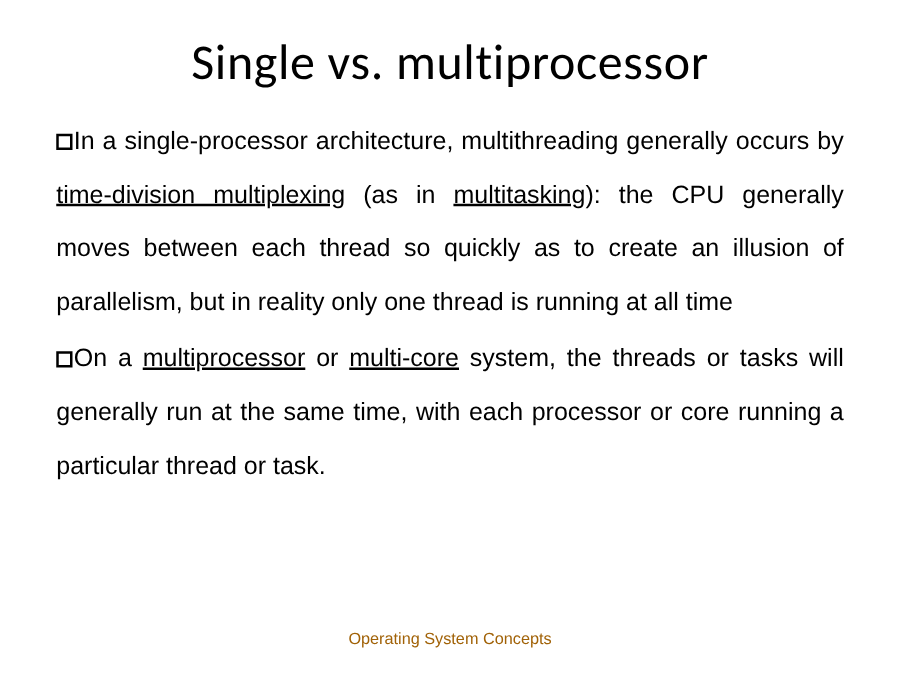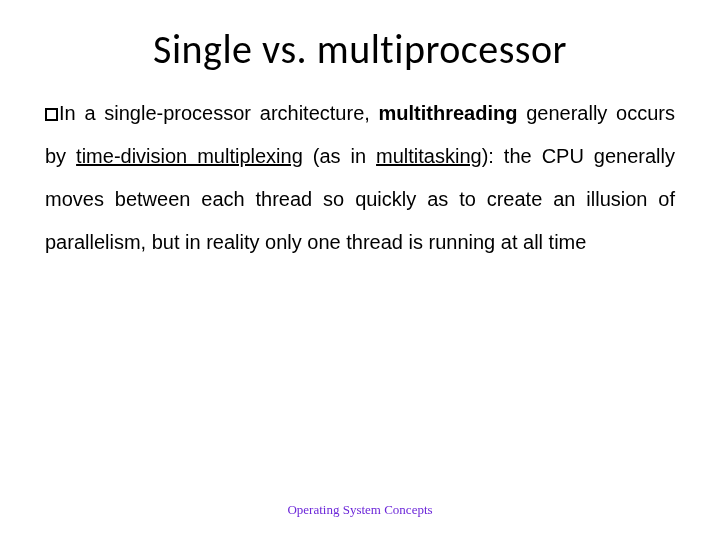--- a/index.html
+++ b/index.html
@@ -43,37 +43,40 @@
     border: 2px solid #000;
     box-sizing: border-box;
     margin-right: 1px;
     vertical-align: -1px;
   }
   .underline {
     text-decoration: underline;
     margin-top: 40px;
   }
   .bold {
-    font-weight: bold;
+    font-weight: normal;
   }
   .footer {
-    font-family: Liberation Serif, serif;
+    font-family: Liberation Sans, sans-serif;
     font-size: 13px;
     text-align: center;
-    color: #6d28d9;
+    color: #a16207;
     margin-top: auto;
     margin-bottom: 22px;
   }
 </style>
 </head>
 <body>
 
 <div class="slide">
   <div class="title">Single vs. multiprocessor</div>
 
   <div class="body">
     <p>
       <span class="bullet-icon"></span><span>In a single-processor architecture, </span><span class="bold">multithreading</span><span> generally occurs by </span><span class="underline">time-division multiplexing</span><span> (as in </span><span class="underline">multitasking</span><span>): the CPU generally moves between each thread so quickly as to create an illusion of parallelism, but in reality only one thread is running at all time</span>
     </p>
+    <p>
+      <span class="bullet-icon"></span><span>On a </span><span class="underline">multiprocessor</span><span> or </span><span class="underline">multi-core</span><span> system, the threads or tasks will generally run at the same time, with each processor or core running a particular thread or task.</span>
+    </p>
   </div>
 
   <div class="footer">Operating System Concepts</div>
 </div>
 
 </body></html>

